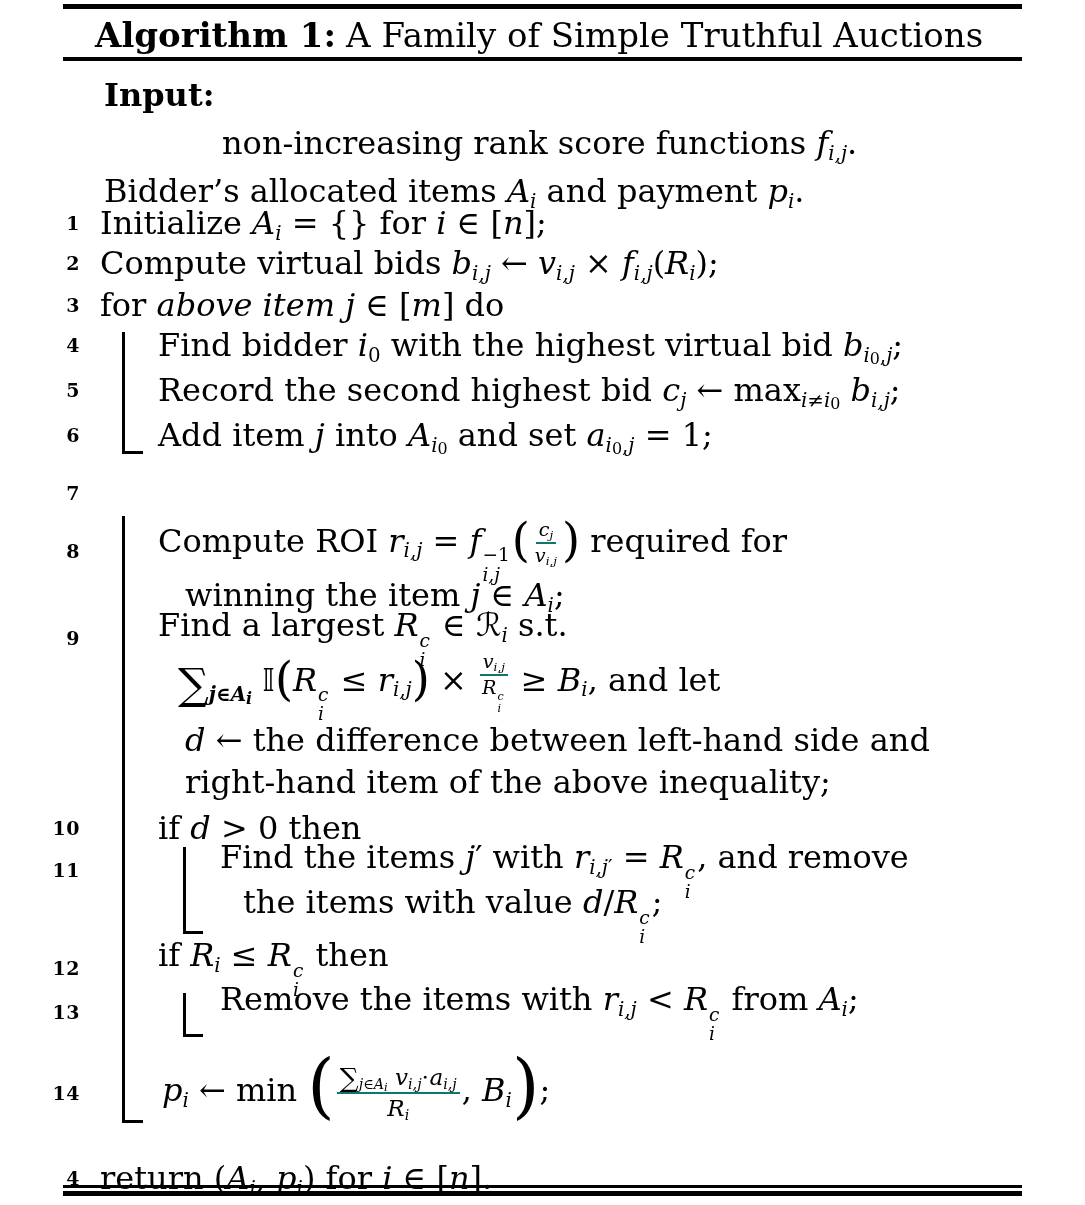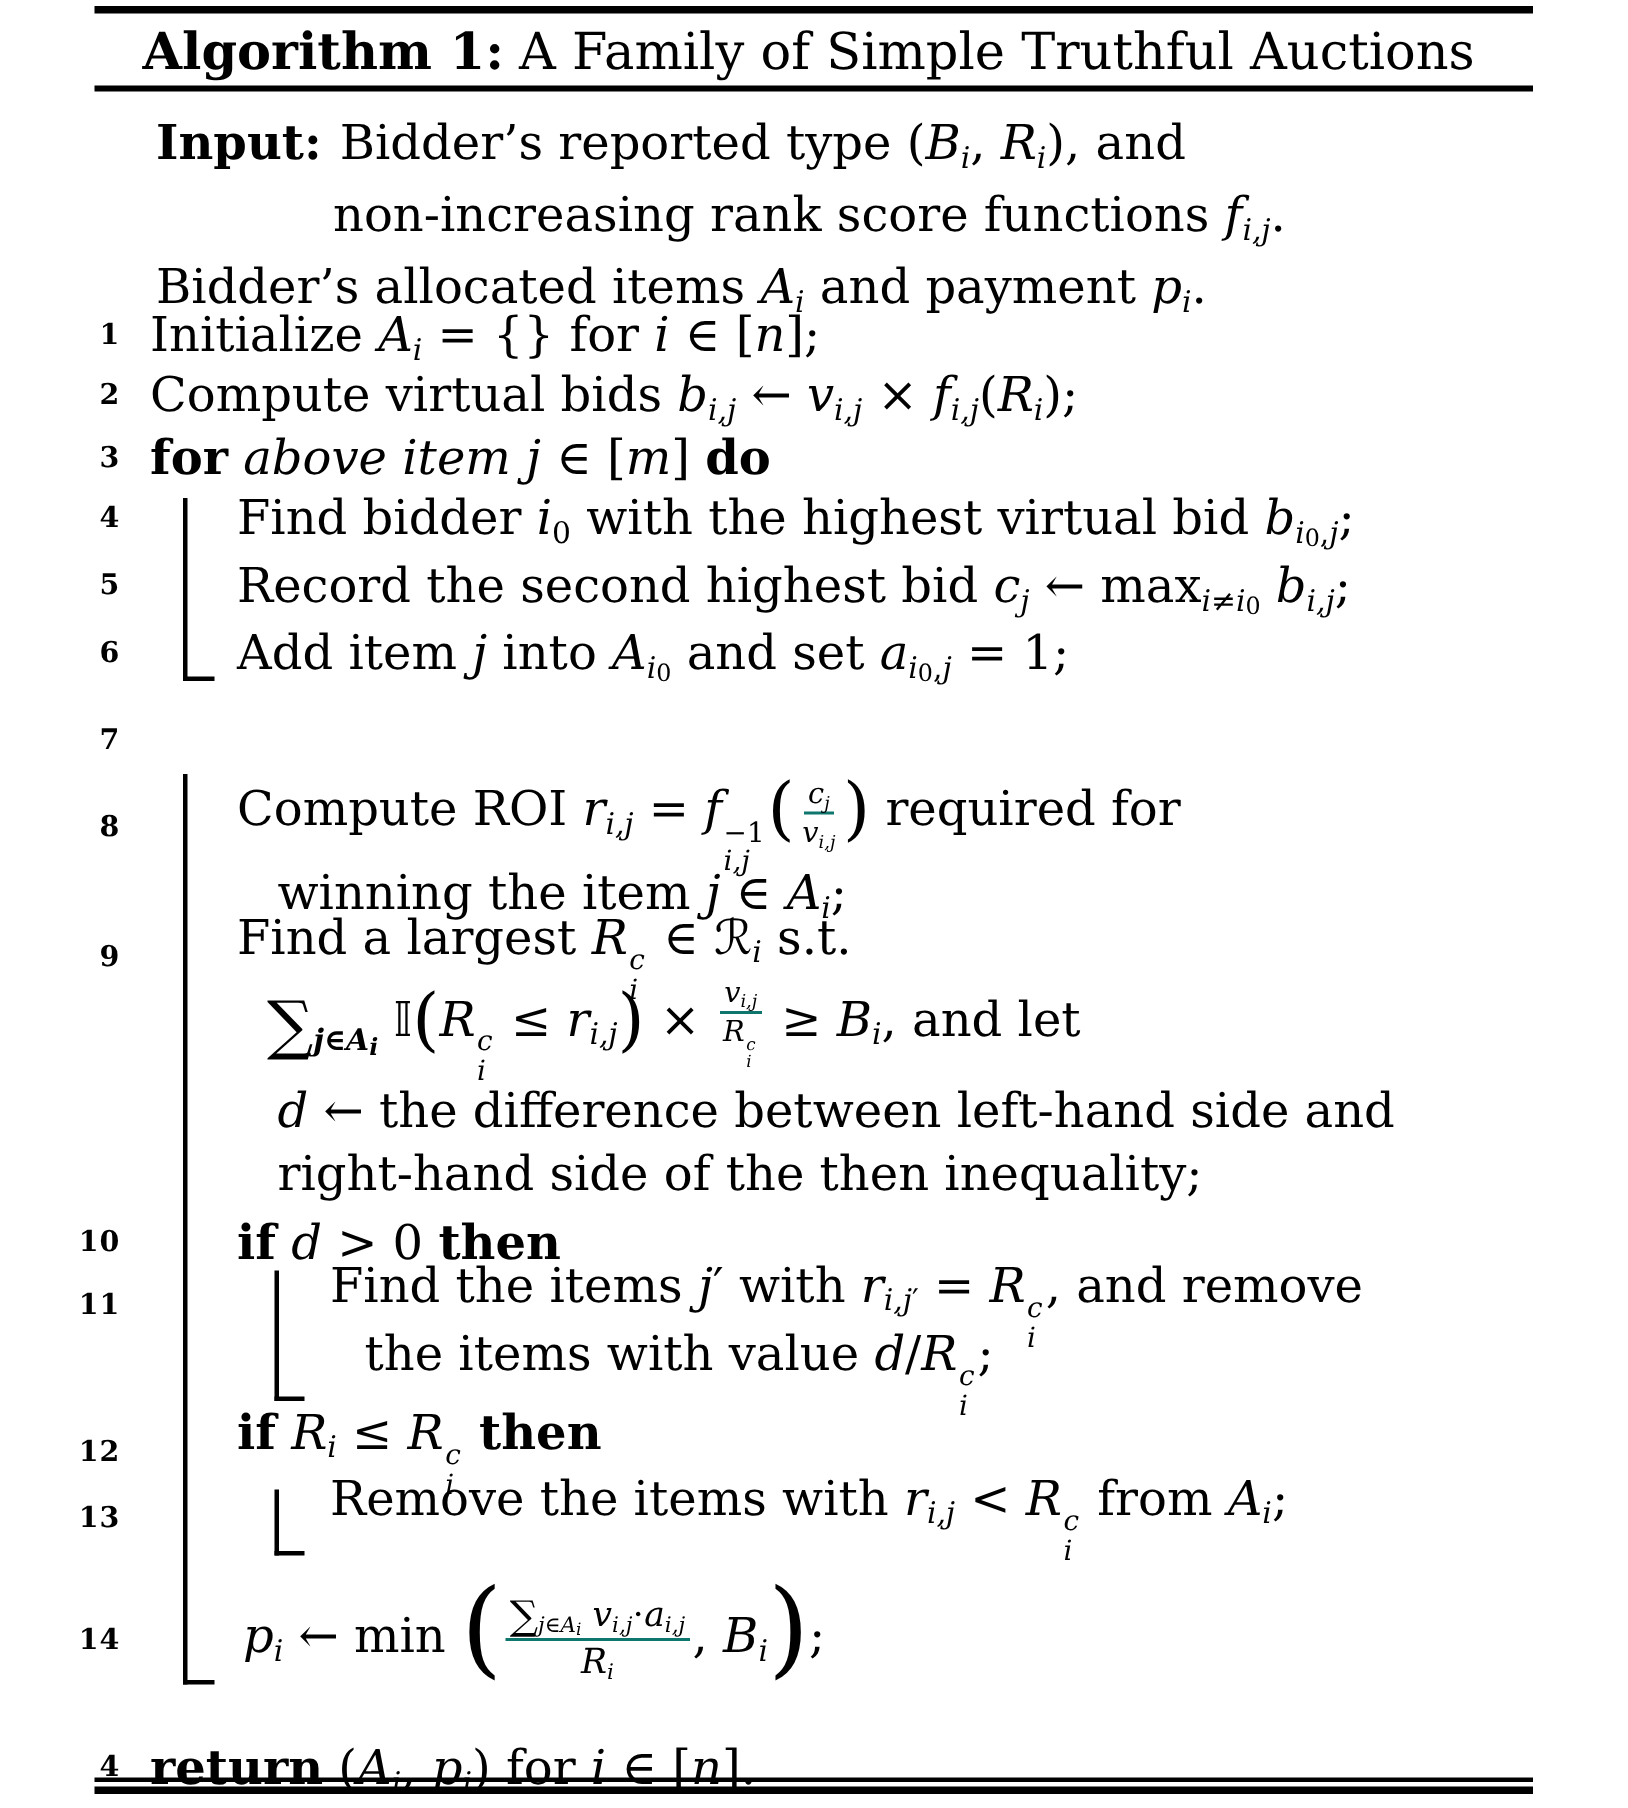--- a/index.html
+++ b/index.html
@@ -8,21 +8,21 @@
   .hrule{position:absolute;background:#000;}
   .vbar{position:absolute;background:#000;width:3px;}
   .vfoot{position:absolute;background:#000;height:3px;}
   .row{position:absolute;left:0;width:100%;display:flex;align-items:center;}
   .ltext{white-space:nowrap;}
   .lnum{position:absolute;left:28px;width:52px;text-align:right;font-size:19px;font-weight:700;
         top:50%;transform:translateY(-50%);letter-spacing:0.5px;}
   .kw{font-weight:700;margin-right:12px;}
   .title-row{font-size:34px;}
   .title-row .kw{margin-right:10px;}
-  b{font-weight:700;}
+  b{font-weight:400;}
   i{font-style:italic;}
   sub{font-size:0.62em;position:relative;bottom:-0.28em;line-height:0;vertical-align:baseline;}
   sub sub{font-size:0.8em;bottom:-0.18em;}
   sub.lowsub{bottom:-0.5em;font-weight:bold;}
   .ss{display:inline-flex;flex-direction:column;font-size:0.58em;line-height:1.05;
       vertical-align:-0.55em;margin:0 2px 0 1px;text-align:left;}
   .ss>span{display:block;}
   .frac{display:inline-flex;flex-direction:column;align-items:center;vertical-align:middle;
         line-height:1.25;text-align:center;margin:0 2px;}
   .fn{border-bottom:2px solid #0f766e;padding:0 3px;display:block;}
@@ -54,21 +54,20 @@
   <div class="vbar" style="left:183px;top:993px;height:44px;"></div>
   <div class="vfoot" style="left:183px;top:1034px;width:20px;"></div>
 
   <div class="row title-row" style="top:12px;height:46px;padding-left:95px;">
     <span class="kw">Algorithm 1:</span>
     <span class="ltext">A Family of Simple Truthful Auctions</span>
   </div>
 
   <div class="row" style="top:74px;height:42px;padding-left:104px;">
     <span class="kw">Input:</span>
-    <span class="ltext">Bidder’s reported type (<i>B</i><sub><i>i</i></sub>, <i>R</i><sub><i>i</i></sub>), and</span>
   </div>
   <div class="row" style="top:122px;height:42px;padding-left:222px;">
     <span class="ltext">non-increasing rank score functions <i>f</i><sub><i>i,j</i></sub>.</span>
   </div>
   <div class="row" style="top:170px;height:42px;padding-left:104px;">
     <span class="ltext">Bidder’s allocated items <i>A</i><sub><i>i</i></sub> and payment <i>p</i><sub><i>i</i></sub>.</span>
   </div>
 
   <div class="row" style="top:202px;height:42px;padding-left:100px;">
     <span class="lnum">1</span>
@@ -130,21 +129,21 @@
               <span><i>i</i></span>
             </span></span>
         </span> ≥ <i>B</i><sub><i>i</i></sub>, and let</span>
   </div>
   <div class="row" style="top:719px;height:42px;padding-left:185px;">
     <span class="lnum"></span>
     <span class="ltext"><i>d</i> ← the difference between left-hand side and</span>
   </div>
   <div class="row" style="top:761px;height:42px;padding-left:185px;">
     <span class="lnum"></span>
-    <span class="ltext">right-hand side of the then inequality;</span>
+    <span class="ltext">right-hand item of the above inequality;</span>
   </div>
   <div class="row" style="top:807px;height:42px;padding-left:158px;">
     <span class="lnum">10</span>
     <span class="ltext"><b>if</b> <i>d</i> &gt; 0 <b>then</b></span>
   </div>
   <div class="row" style="top:849px;height:42px;padding-left:220px;">
     <span class="lnum">11</span>
     <span class="ltext">Find the items <i>j</i>′ with <i>r</i><sub><i>i,j</i>′</sub> = <i>R</i><span class="ss">
           <span><i>c</i></span>
           <span><i>i</i></span>

